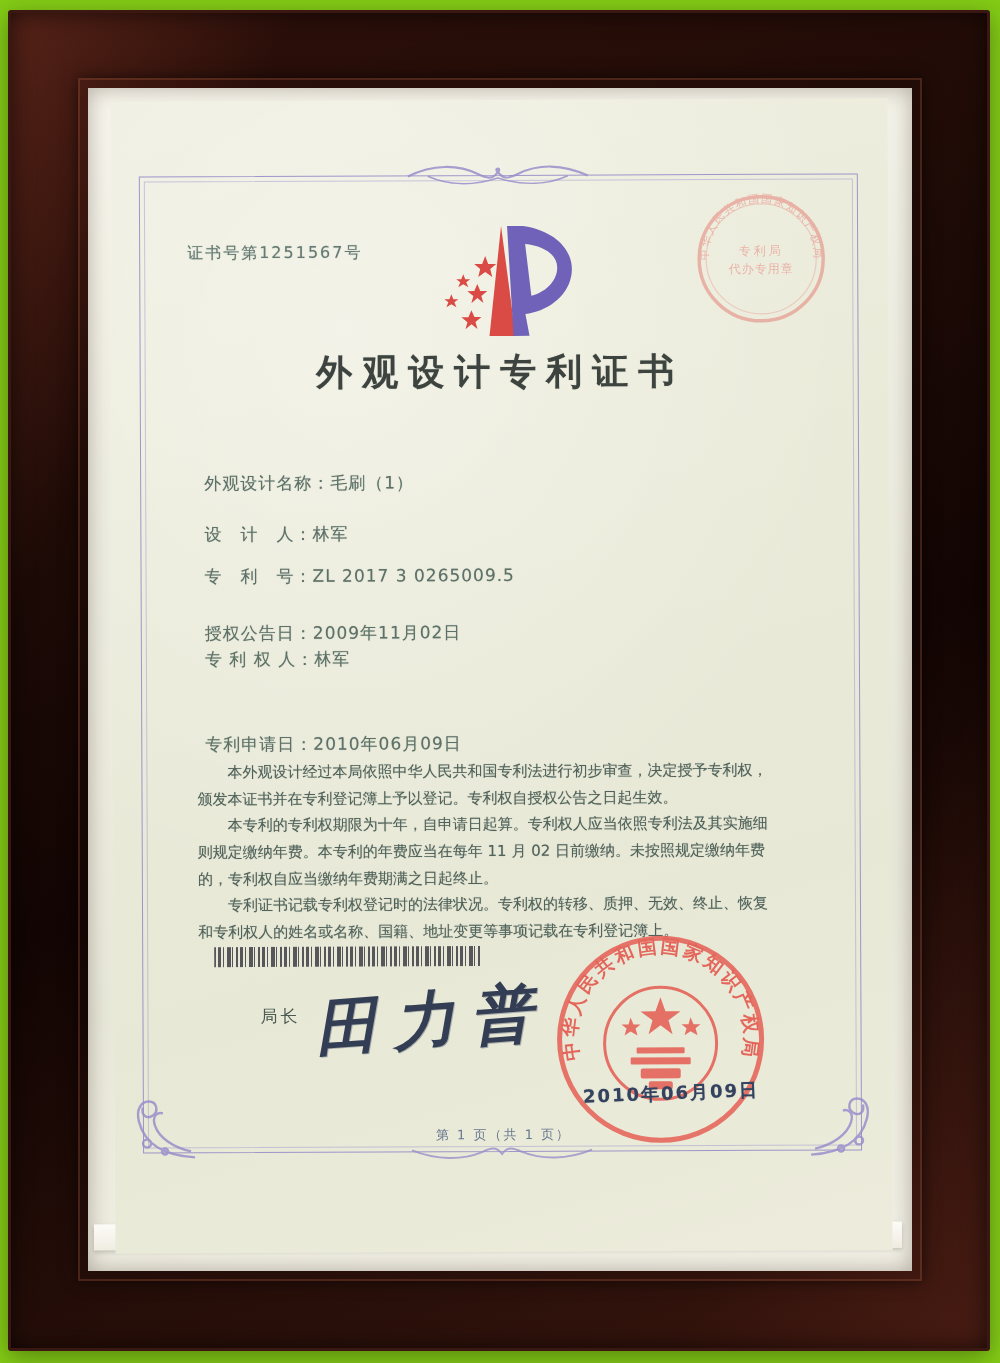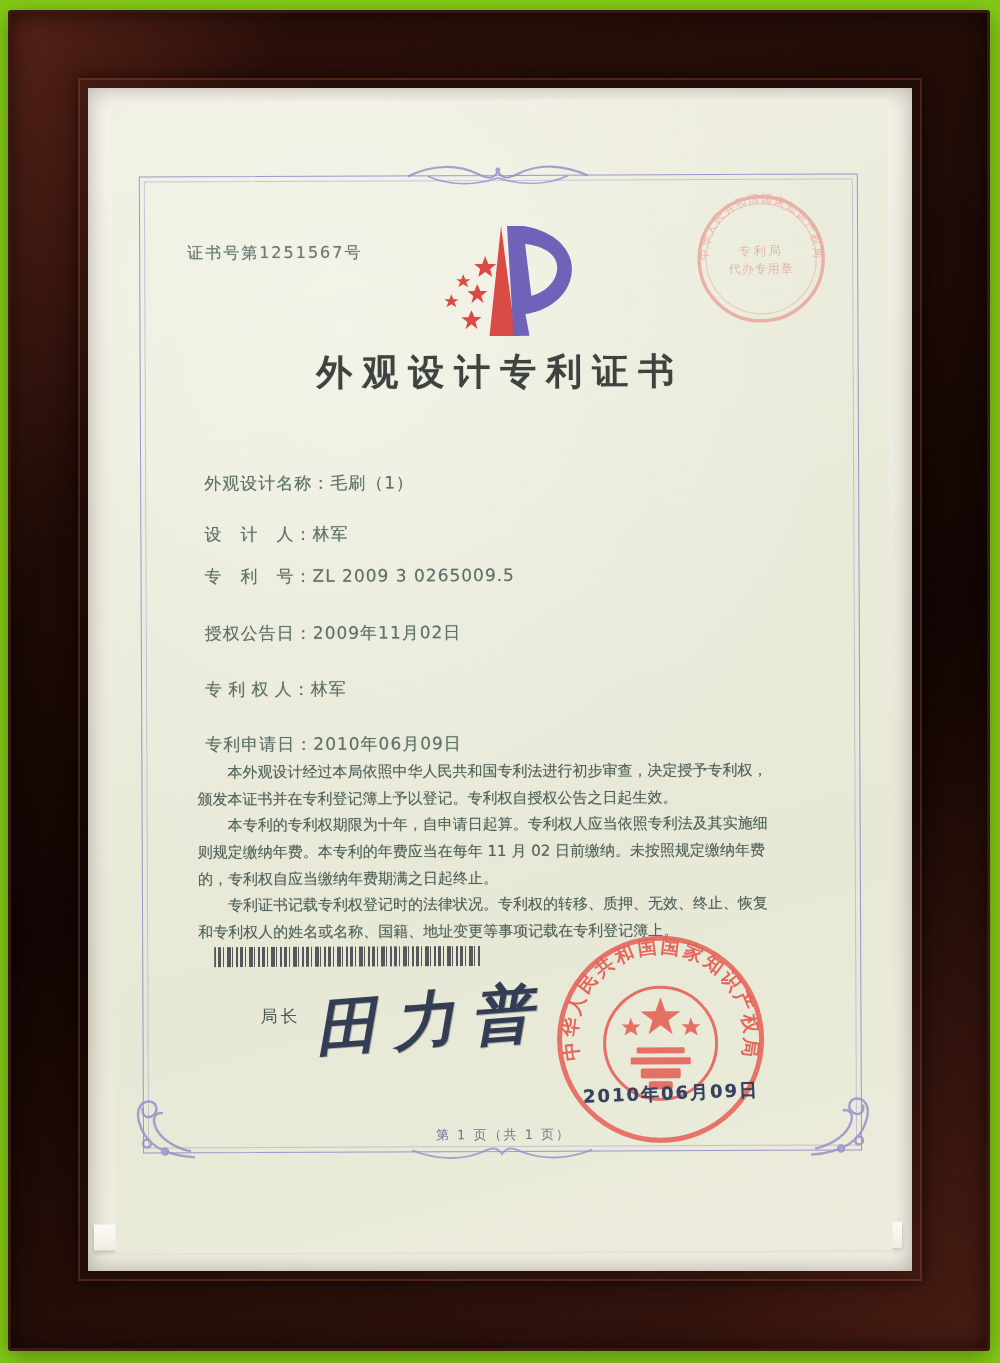--- a/index.html
+++ b/index.html
@@ -201,26 +201,26 @@
 
       <div class="title">外观设计专利证书</div>
 
       <div class="field" style="top:352px;margin-top:19px;">
         <span>外观设计名称：</span><span>毛刷（1）</span>
       </div>
       <div class="field" style="top:413px;margin-top:9px;">
         <span>设　计　人：</span><span>林军</span>
       </div>
       <div class="field" style="top:464px;">
-        <span>专　利　号：</span><span>ZL 2009 3 0265009.5</span>
+        <span>专　利　号：</span><span>ZL 2017 3 0265009.5</span>
       </div>
       <div class="field" style="top:521px;">
         <span>授权公告日：</span><span>2009年11月02日</span>
       </div>
-      <div class="field" style="top:577px;font-family:Liberation Serif, serif;">
+      <div class="field" style="top:547px;">
         <span>专 利 权 人：</span><span>林军</span>
       </div>
       <div class="field" style="top:632px;">
         <span>专利申请日：</span><span>2010年06月09日</span>
       </div>
 
       <div class="paragraphs">
         <p>本外观设计经过本局依照中华人民共和国专利法进行初步审查，决定授予专利权，颁发本证书并在专利登记簿上予以登记。专利权自授权公告之日起生效。</p>
         <p>本专利的专利权期限为十年，自申请日起算。专利权人应当依照专利法及其实施细则规定缴纳年费。本专利的年费应当在每年 11 月 02 日前缴纳。未按照规定缴纳年费的，专利权自应当缴纳年费期满之日起终止。</p>
         <p>专利证书记载专利权登记时的法律状况。专利权的转移、质押、无效、终止、恢复和专利权人的姓名或名称、国籍、地址变更等事项记载在专利登记簿上。</p>

